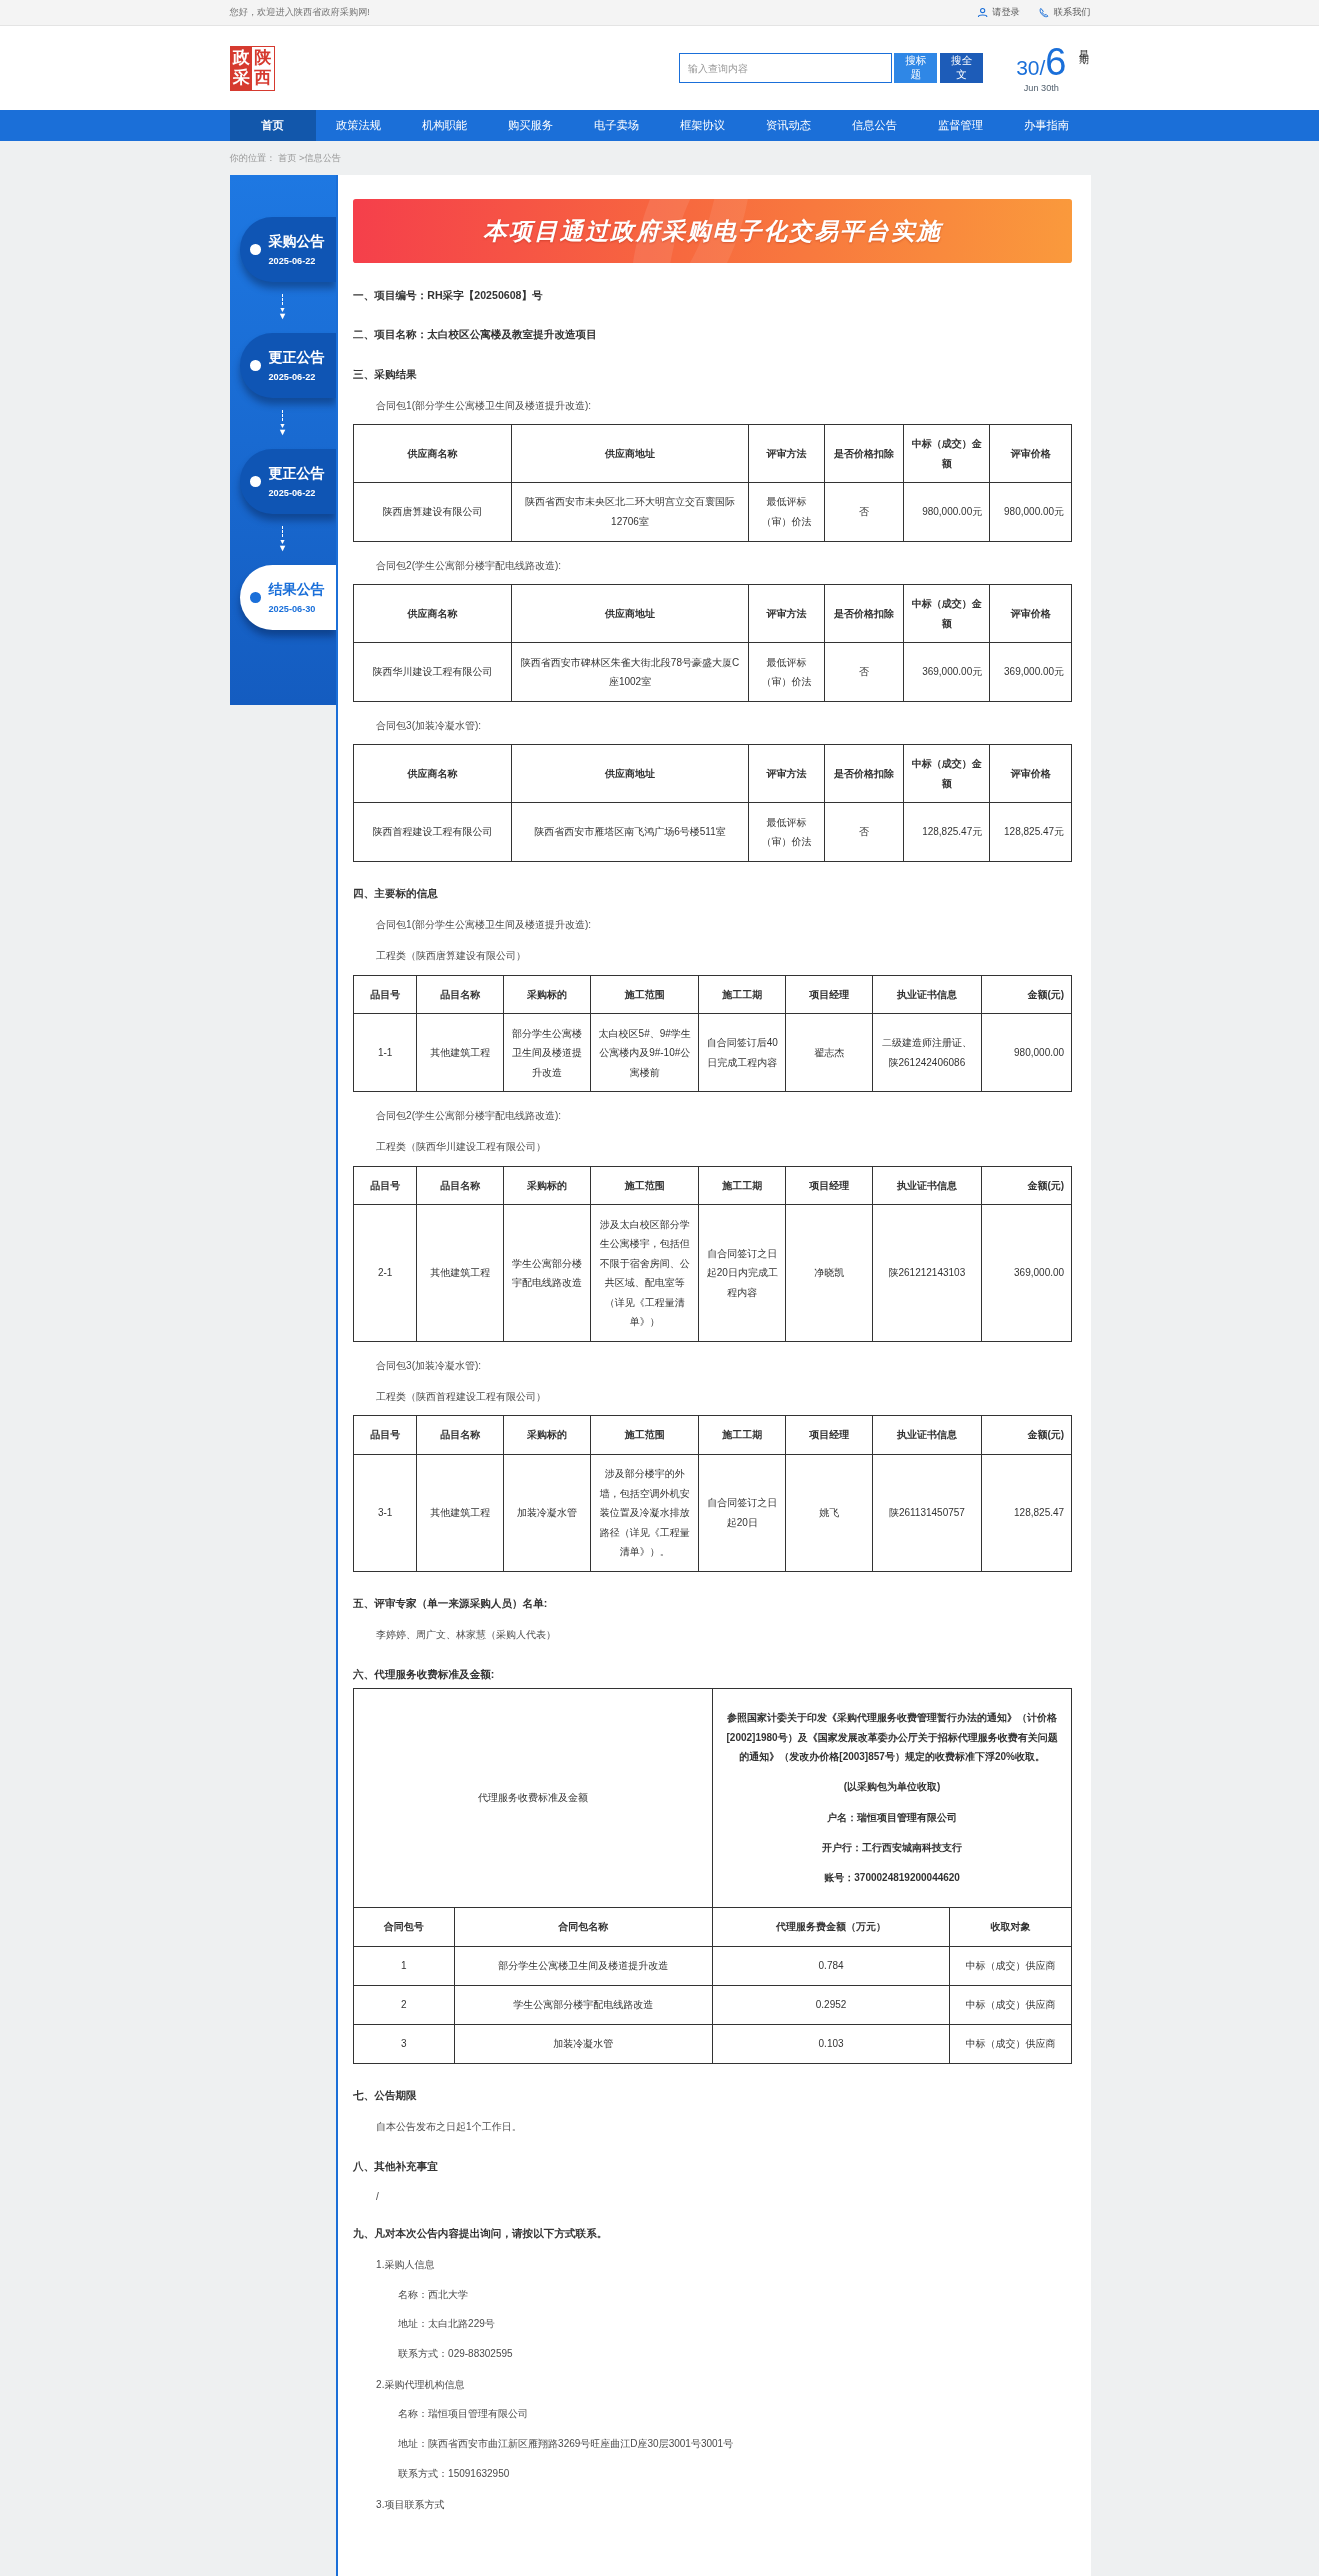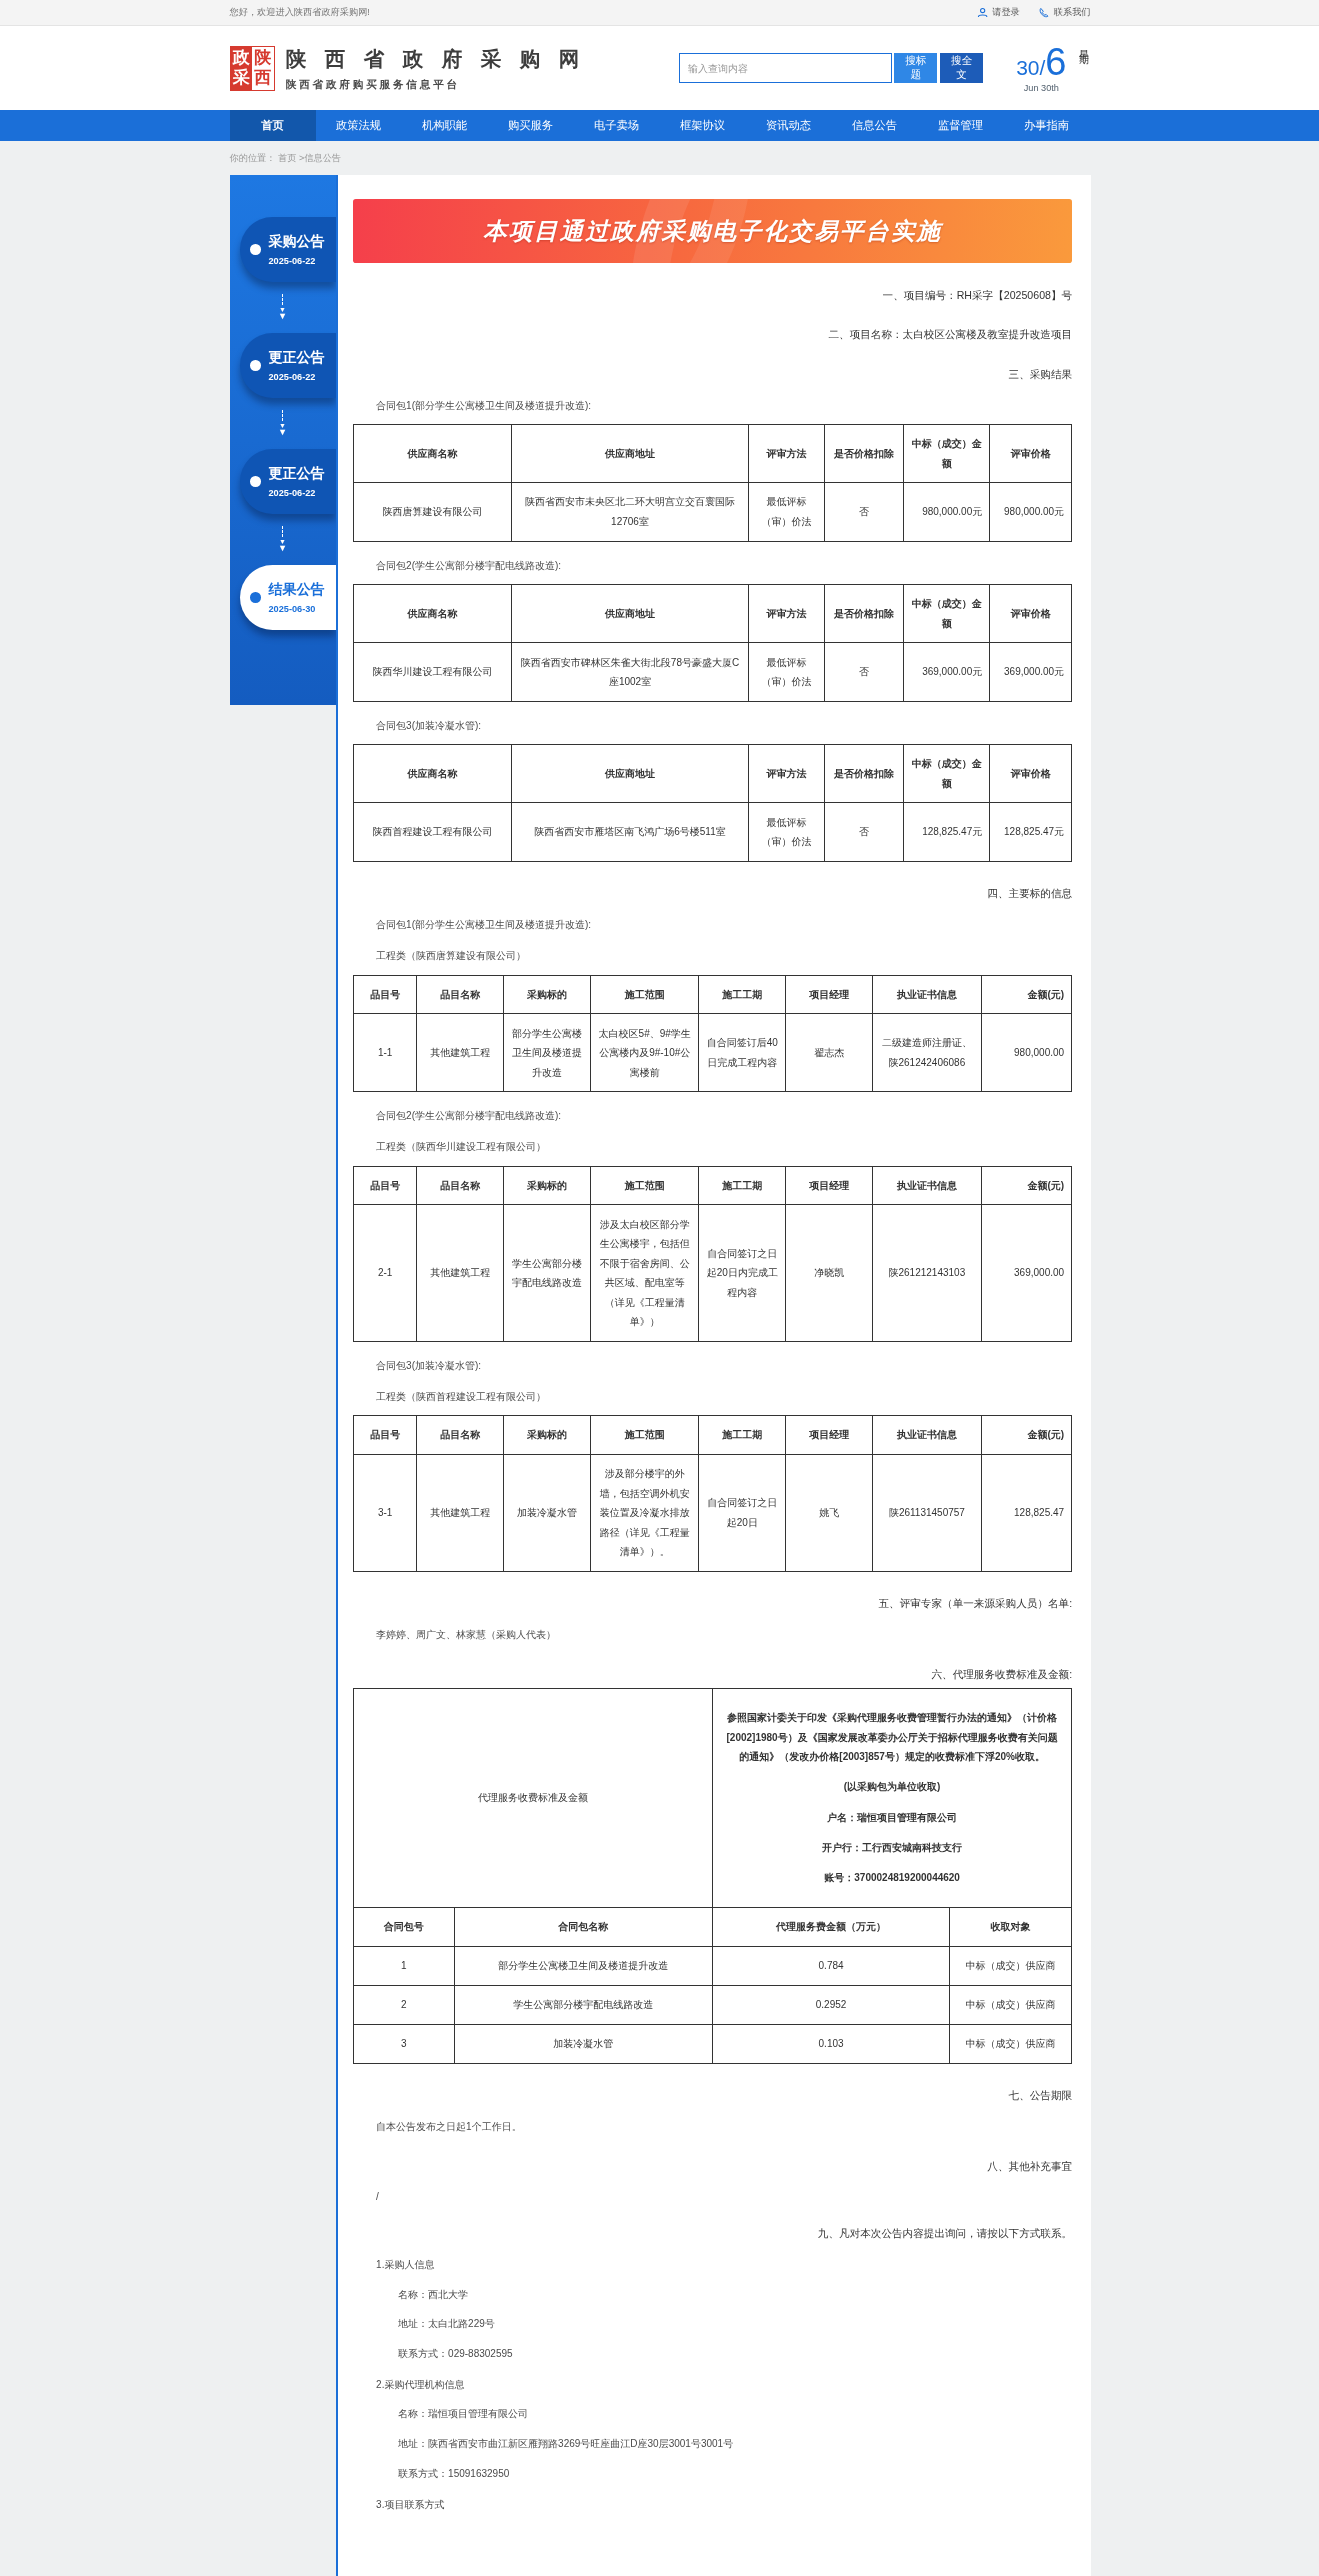--- a/index.html
+++ b/index.html
@@ -67,21 +67,21 @@
   .banner::before { content:''; position:absolute; width:439px; height:439px; border-radius:50%; border:33px solid rgba(255,255,255,.08); left:-106px; top:-298px; }
   .banner::after { content:''; position:absolute; width:496px; height:496px; border-radius:50%; border:37px solid rgba(255,255,255,.09); right:-128px; bottom:-326px; }
   .banner-text { color:#fff; font-size:23.4px; font-weight:bold; font-style:italic; letter-spacing:2.1px; text-shadow:0 1.4px 2.1px rgba(150,30,10,.35); position:relative; z-index:1; }
 
   .article-title { text-align:center; font-size:15.6px; font-weight:bold; color:#333; margin:23px 0 18.4px; }
   .meta { background:#f3f3f3; text-align:center; font-size:9.6px; color:#666; padding:10.6px 0; }
   .meta span { margin:0 1.4px; }
   .meta .red { color:#ff4a00; }
   .meta .act { cursor:pointer; }
 
-  .h { font-weight:normal; font-size:10.6px; margin:25.5px 0 5.7px; color:#333;text-align:right; }
+  .h { font-weight:bold; font-size:10.6px; margin:25.5px 0 5.7px; color:#333; }
   .p1 { padding-left:23px; font-size:10px; color:#4a4a4a; margin:17px 0 11.3px; }
   .p2 { padding-left:45px; font-size:10px; color:#4a4a4a; margin:15.6px 0; }
 
   table.tbl { width:100%; border-collapse:collapse; margin:5.7px 0 7px; }
   .tbl th, .tbl td { border:0.7px solid #333; padding:9.2px 7px; font-size:10px; color:#333; text-align:center; line-height:1.95; font-weight:normal; }
   .tbl th { font-weight:bold; }
   .tbl.result th:nth-child(1){width:22%} .tbl.result th:nth-child(2){width:33%}
   .tbl.result th:nth-child(3){width:10.6%} .tbl.result th:nth-child(4){width:11%}
   .tbl.result th:nth-child(5){width:12%} .tbl.result th:nth-child(6){width:11.4%}
   .tbl.result td:nth-child(5), .tbl.result td:nth-child(6){ text-align:right; }
@@ -126,24 +126,20 @@
     <div class="logo">
       <div class="col red">
         <span>政</span>
         <span>采</span>
       </div>
       <div class="col white">
         <span>陕</span>
         <span>西</span>
       </div>
     </div>
-    <div class="titles">
-      <div class="site-title">陕 西 省 政 府 采 购 网</div>
-      <div class="site-sub">陕西省政府购买服务信息平台</div>
-    </div>
     <div class="search">
       <input type="text" placeholder="输入查询内容" style="">
       <button class="sbtn title">搜标题</button>
       <button class="sbtn full">搜全文</button>
     </div>
     <div class="datebox">
       <div>
         <div class="d-num">
           <span class="dm">30/</span>
           <span class="dd">6</span>

